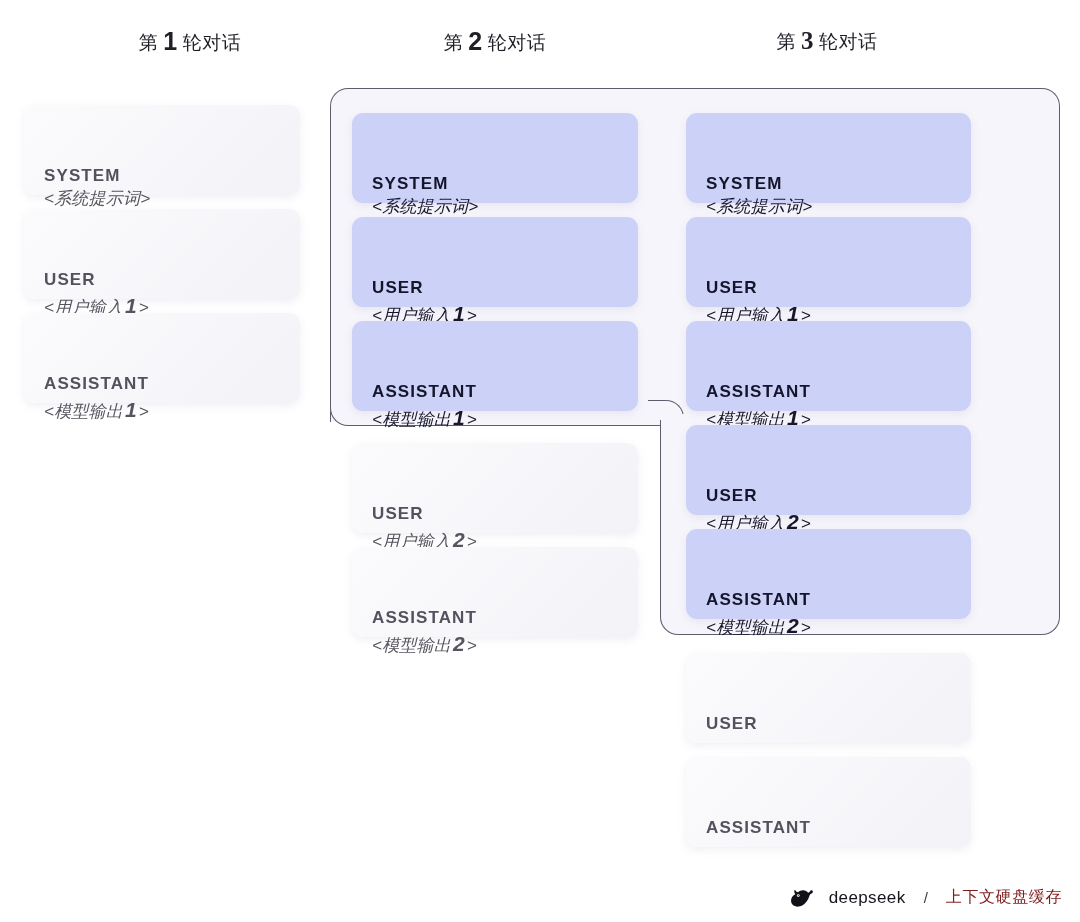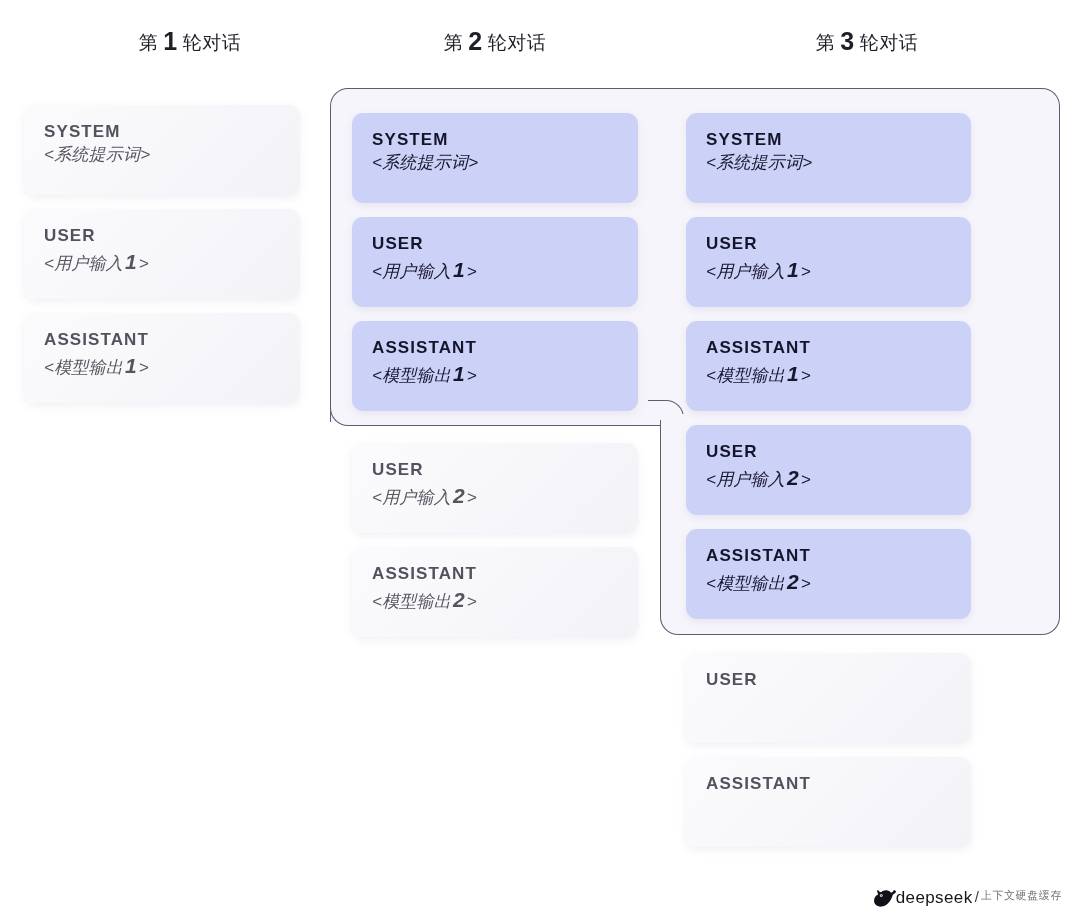--- a/index.html
+++ b/index.html
@@ -29,21 +29,21 @@
   }
   .col-header .num {
     font-size: 25px;
     font-weight: 700;
     padding: 0 5px;
     position: relative;
     top: 1px;
   }
   #hdr1 { left: 0px;   width: 324px; margin-left: 28px; }
   #hdr2 { left: 330px; width: 330px; text-align: center; }
-  #hdr3 { left: 702px; width: 330px; }
+  #hdr3 { left: 662px; width: 330px; font-family: Liberation Serif, serif; }
 
   
   .outline {
     position: absolute;
     border: 1.4px solid #5d5d6e;
     background: #f6f5fb;
     box-sizing: border-box;
   }
   
   #outline-top {
@@ -120,20 +120,21 @@
     border-radius: 11px;
     padding: 16px 0 14px 20px;
     box-shadow: 0 3px 9px rgba(110, 110, 160, 0.10);
   }
   .card .role {
     font-size: 17px;
     font-weight: 700;
     letter-spacing: 1.1px;
     line-height: 1.25;
     margin-bottom: 2px;
+    margin-top: 44px;
   }
   .card .content {
     font-size: 17px;
     font-weight: 400;
     line-height: 1.3;
     letter-spacing: 0.2px;
     white-space: nowrap;
     font-style: italic;
   }
   .card .content .n {
@@ -160,36 +161,37 @@
   .c1 { left: 24px;  width: 276px; }
   .c2 { left: 352px; width: 286px; }
   .c3 { left: 686px; width: 285px; }
 
   
   #footer {
     position: absolute;
     right: 18px;
     bottom: 14px;
     display: flex;
-    gap: 0;
+    align-items: center;
+    gap: 16px;
   }
   #footer .wordmark {
     font-size: 17px;
     color: #15151c;
     letter-spacing: 0.4px;
     font-weight: 500;
   }
   #footer .sep {
     font-size: 15px;
     color: #3b3b44;
     margin: 0 2px;
   }
   #footer .tagline {
-    font-size: 11px;
-    color: #737373;
+    font-size: 16px;
+    color: #7f1d1d;
     letter-spacing: 0.6px;
   }
 </style>
 </head>
 <body>
 
 <div id="hdr1" class="col-header">
   <span>第</span><span class="num">1</span><span>轮对话</span>
 </div>
 <div id="hdr2" class="col-header">

